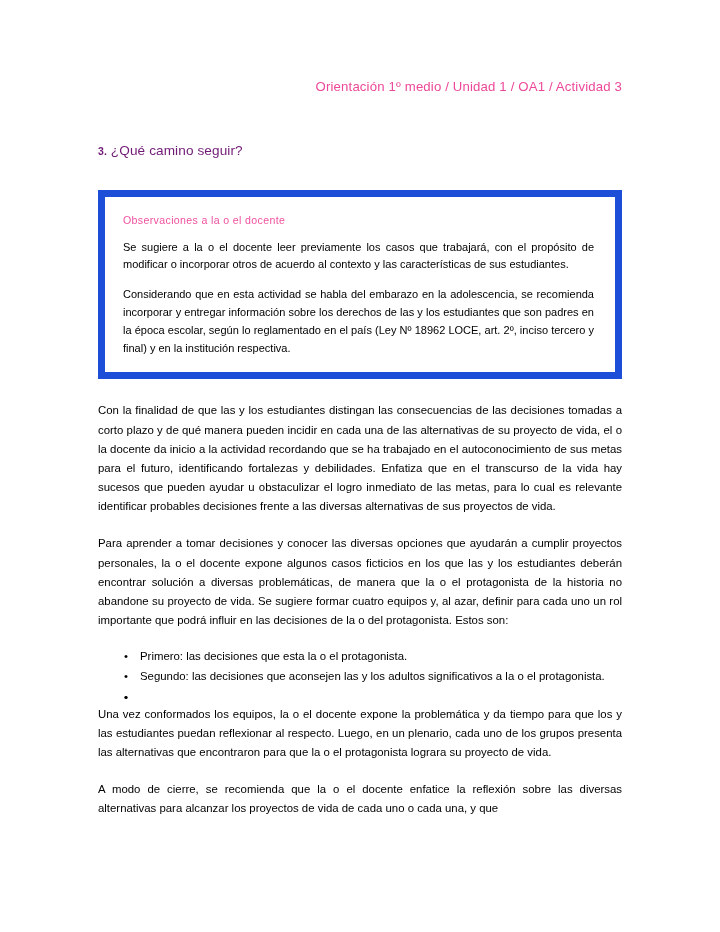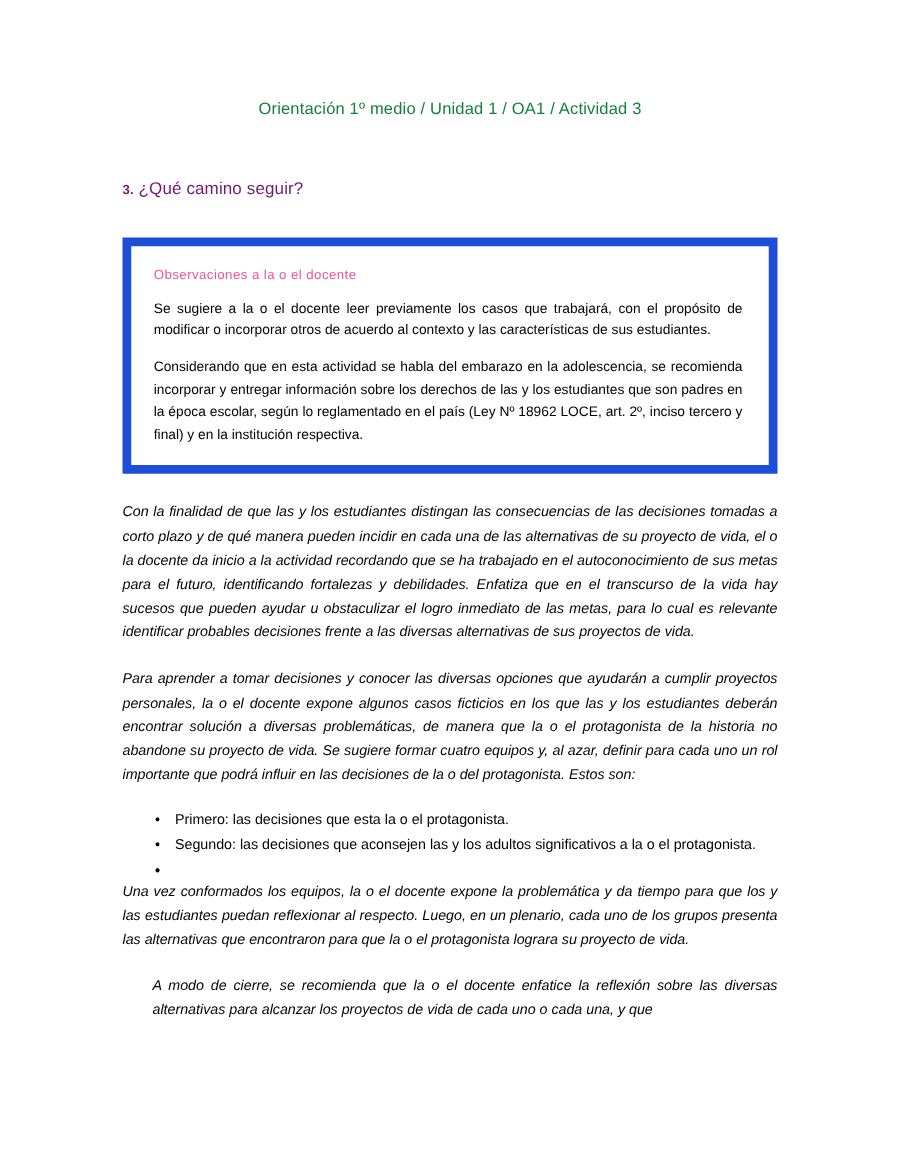--- a/index.html
+++ b/index.html
@@ -28,22 +28,22 @@
 
   .content {
     position: absolute;
     left: 98px;
     top: 0;
     width: 524px;
   }
 
   
   .doc-header {
-    text-align: center;
-    color: #15803d;
+    text-align: right;
+    color: #ec4899;
     font-size: 13.2px;
     letter-spacing: 0.15px;
     margin-top: 78px;
     line-height: 1.3;
     white-space: nowrap;
   }
 
   
   .section-heading {
     color: #701a75;
@@ -81,21 +81,20 @@
   }
   .obs-box p:last-child { margin-bottom: 0; }
 
   
   .body-par {
     margin: 18px 0 0 0;
     font-size: 11.4px;
     line-height: 1.68;
     text-align: justify;
     color: #000000;
-    font-style: italic;
   }
   .body-par.first { margin-top: 22px; }
 
   
   .bullet-list {
     margin: 17px 0 0 0;
     padding: 0;
     list-style: none;
   }
   .bullet-list li {
@@ -107,21 +106,21 @@
     margin-bottom: 1px;
   }
   .bullet-list li .dot {
     position: absolute;
     left: 26px;
     top: 0;
     font-size: 11.4px;
     line-height: 1.68;
   }
 
-  .tight { text-align: justify; text-align-last: auto; margin-left: 24px; }
+  .tight { text-align: justify; text-align-last: auto; }
 </style>
 </head>
 <body>
 
 <div class="page">
   <div class="content">
 
     <div class="doc-header">Orientación 1º medio / Unidad 1 / OA1 / Actividad 3</div>
 
     <div class="section-heading">

